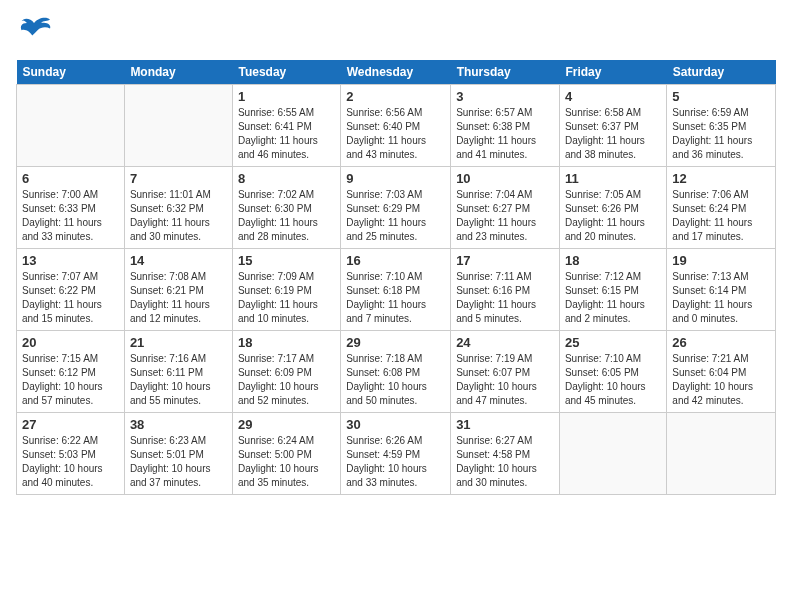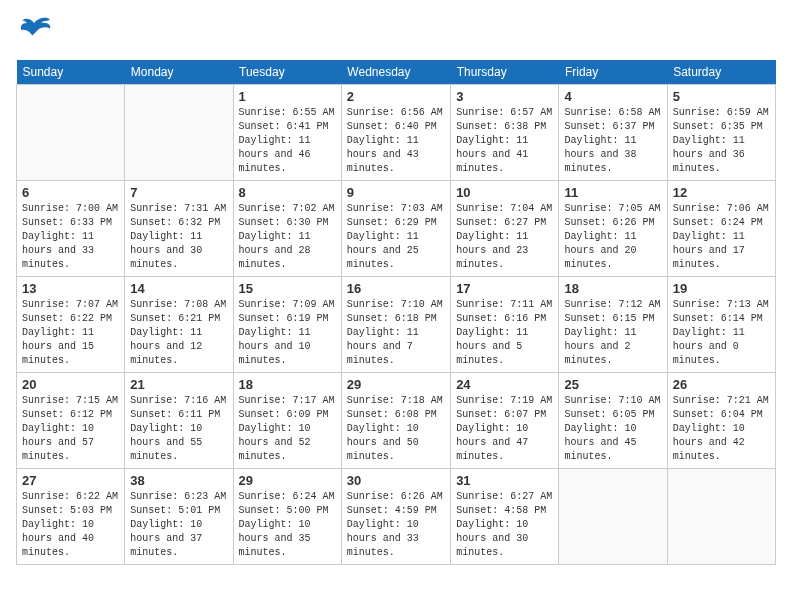--- a/index.html
+++ b/index.html
@@ -50,42 +50,41 @@
       width: 100%;
       border-collapse: collapse;
       font-size: 10.5px;
     }
     th {
       background: #1a6fbb;
       color: #fff;
       text-align: left;
       padding: 5px 6px;
       font-size: 12px;
-      font-weight: 400;
+      font-weight: 700;
       margin-left: 27px;
     }
     td {
       border: 1px solid #ccc;
       vertical-align: top;
       padding: 4px 5px;
       width: 113px;
       min-height: 80px;
       color: #333;
     }
     .day-num {
       font-size: 13px;
       font-weight: 600;
       display: block;
       margin-bottom: 2px;
     }
     .day-info {
       font-size: 10px;
       line-height: 1.4;
       color: #333;
-      font-family: Liberation Mono, monospace;
     }
     td.empty {
       background: #f9f9f9;
     }
     tr:nth-child(even) td:not(.empty) {
       background: #fff;
     }
     tr td {
       background: #fff;
     }
@@ -158,21 +157,21 @@
       </tr>
       <tr>
         <td>
           <span class="day-num">6</span>
           <div class="day-info">Sunrise: 7:00 AM
 Sunset: 6:33 PM
 Daylight: 11 hours and 33 minutes.</div>
         </td>
         <td>
           <span class="day-num">7</span>
-          <div class="day-info">Sunrise: 7:31 AM
+          <div class="day-info">Sunrise: 11:01 AM
 Sunset: 6:32 PM
 Daylight: 11 hours and 30 minutes.</div>
         </td>
         <td>
           <span class="day-num">8</span>
           <div class="day-info">Sunrise: 7:02 AM
 Sunset: 6:30 PM
 Daylight: 11 hours and 28 minutes.</div>
         </td>
         <td>

